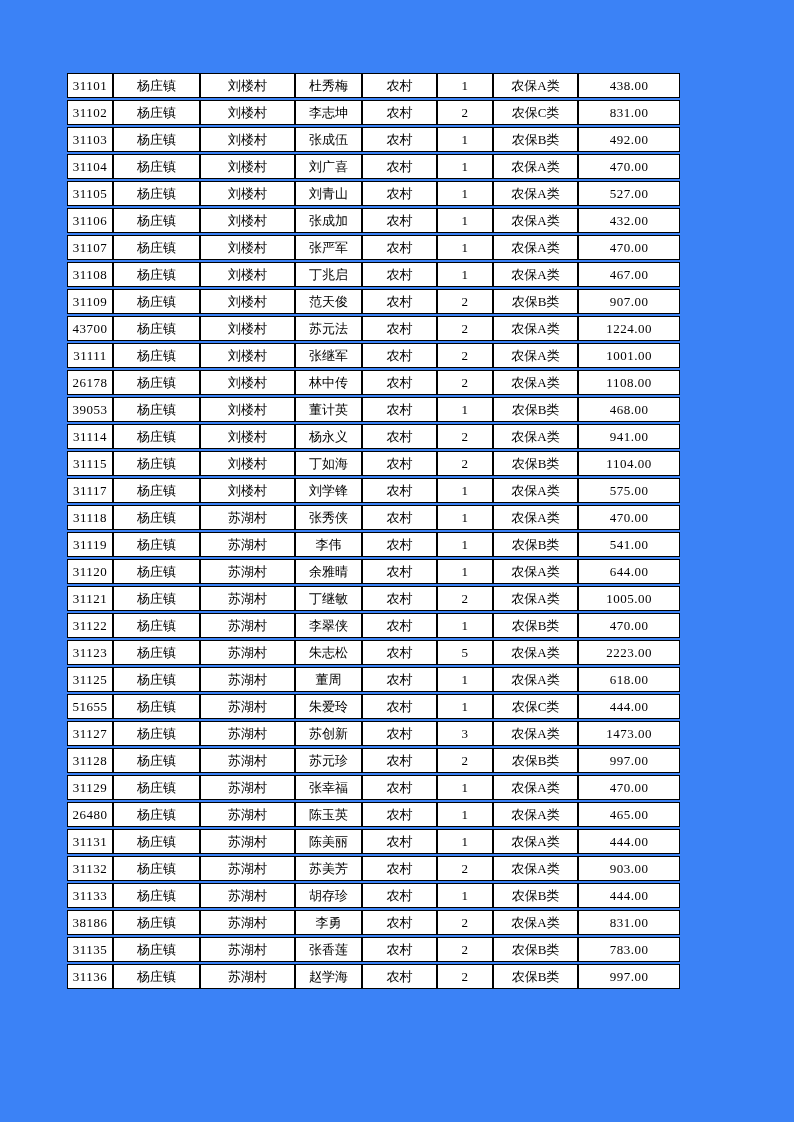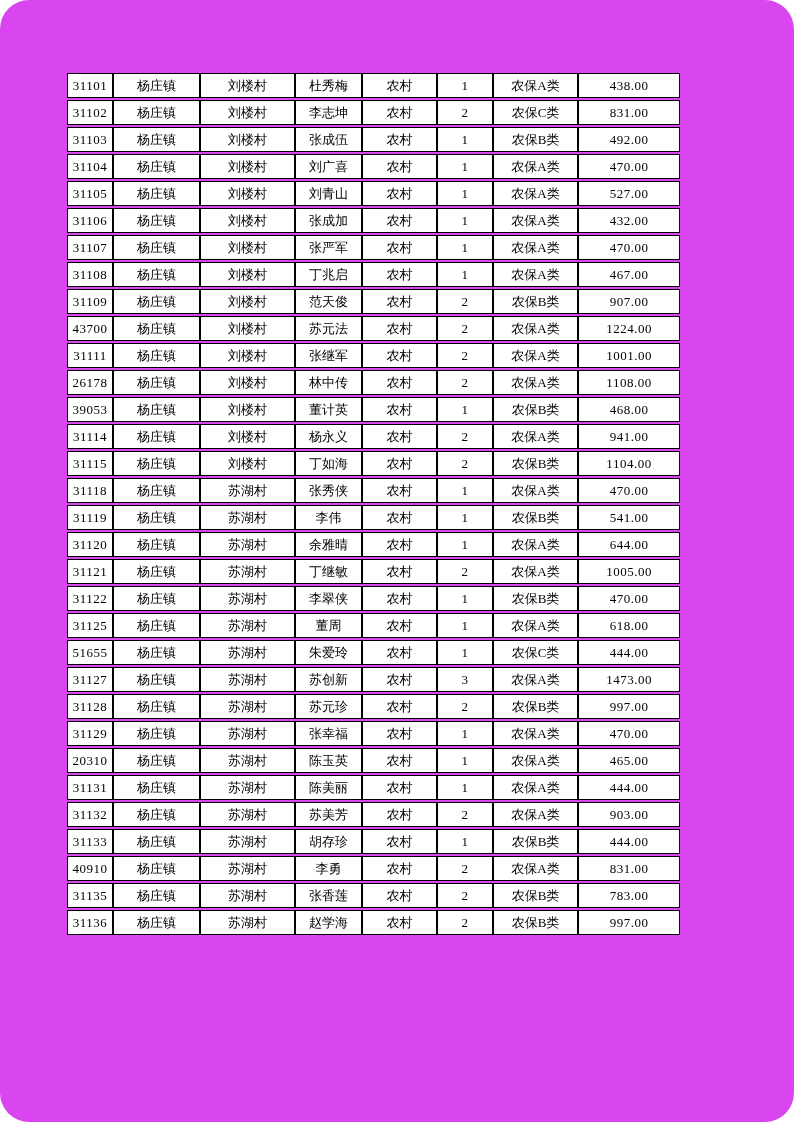--- a/index.html
+++ b/index.html
@@ -4,25 +4,24 @@
 <style>
   html, body {
     margin: 0;
     padding: 0;
     background: #ffffff;
   }
   .page {
     position: relative;
     width: 794px;
     height: 1122px;
-    background: #d946ef;
+    background: #3b82f6;
     overflow: hidden;
     font-family: "Liberation Serif", "DejaVu Serif", serif;
     color: #000000;
-    border-radius: 29px;
   }
   table.roster {
     position: absolute;
     left: 67px;
     top: 71px;
     width: 613px;
     border-collapse: separate;
     border-spacing: 0 2px;
     table-layout: fixed;
   }
@@ -208,20 +207,30 @@
           <td class="num">31115</td>
           <td>杨庄镇</td>
           <td>刘楼村</td>
           <td>丁如海</td>
           <td>农村</td>
           <td class="num">2</td>
           <td>农保B类</td>
           <td class="num">1104.00</td>
         </tr>
         <tr>
+          <td class="num">31117</td>
+          <td>杨庄镇</td>
+          <td>刘楼村</td>
+          <td>刘学锋</td>
+          <td>农村</td>
+          <td class="num">1</td>
+          <td>农保A类</td>
+          <td class="num">575.00</td>
+        </tr>
+        <tr>
           <td class="num">31118</td>
           <td>杨庄镇</td>
           <td>苏湖村</td>
           <td>张秀侠</td>
           <td>农村</td>
           <td class="num">1</td>
           <td>农保A类</td>
           <td class="num">470.00</td>
         </tr>
         <tr>
@@ -256,20 +265,30 @@
         </tr>
         <tr>
           <td class="num">31122</td>
           <td>杨庄镇</td>
           <td>苏湖村</td>
           <td>李翠侠</td>
           <td>农村</td>
           <td class="num">1</td>
           <td>农保B类</td>
           <td class="num">470.00</td>
+        </tr>
+        <tr>
+          <td class="num">31123</td>
+          <td>杨庄镇</td>
+          <td>苏湖村</td>
+          <td>朱志松</td>
+          <td>农村</td>
+          <td class="num">5</td>
+          <td>农保A类</td>
+          <td class="num">2223.00</td>
         </tr>
         <tr>
           <td class="num">31125</td>
           <td>杨庄镇</td>
           <td>苏湖村</td>
           <td>董周</td>
           <td>农村</td>
           <td class="num">1</td>
           <td>农保A类</td>
           <td class="num">618.00</td>
@@ -308,21 +327,21 @@
           <td class="num">31129</td>
           <td>杨庄镇</td>
           <td>苏湖村</td>
           <td>张幸福</td>
           <td>农村</td>
           <td class="num">1</td>
           <td>农保A类</td>
           <td class="num">470.00</td>
         </tr>
         <tr>
-          <td class="num">20310</td>
+          <td class="num">26480</td>
           <td>杨庄镇</td>
           <td>苏湖村</td>
           <td>陈玉英</td>
           <td>农村</td>
           <td class="num">1</td>
           <td>农保A类</td>
           <td class="num">465.00</td>
         </tr>
         <tr>
           <td class="num">31131</td>
@@ -348,21 +367,21 @@
           <td class="num">31133</td>
           <td>杨庄镇</td>
           <td>苏湖村</td>
           <td>胡存珍</td>
           <td>农村</td>
           <td class="num">1</td>
           <td>农保B类</td>
           <td class="num">444.00</td>
         </tr>
         <tr>
-          <td class="num">40910</td>
+          <td class="num">38186</td>
           <td>杨庄镇</td>
           <td>苏湖村</td>
           <td>李勇</td>
           <td>农村</td>
           <td class="num">2</td>
           <td>农保A类</td>
           <td class="num">831.00</td>
         </tr>
         <tr>
           <td class="num">31135</td>

